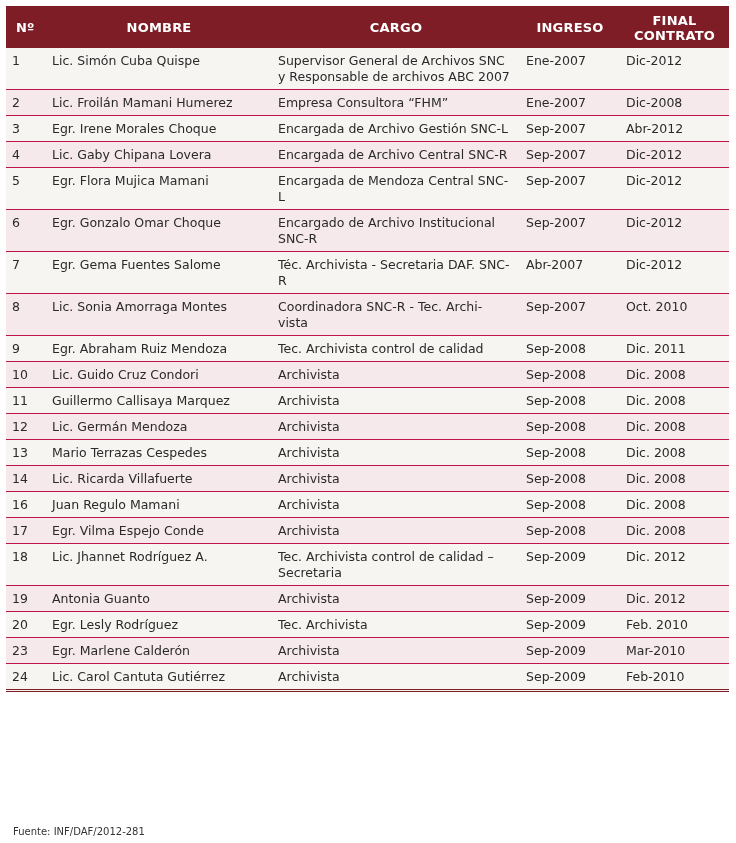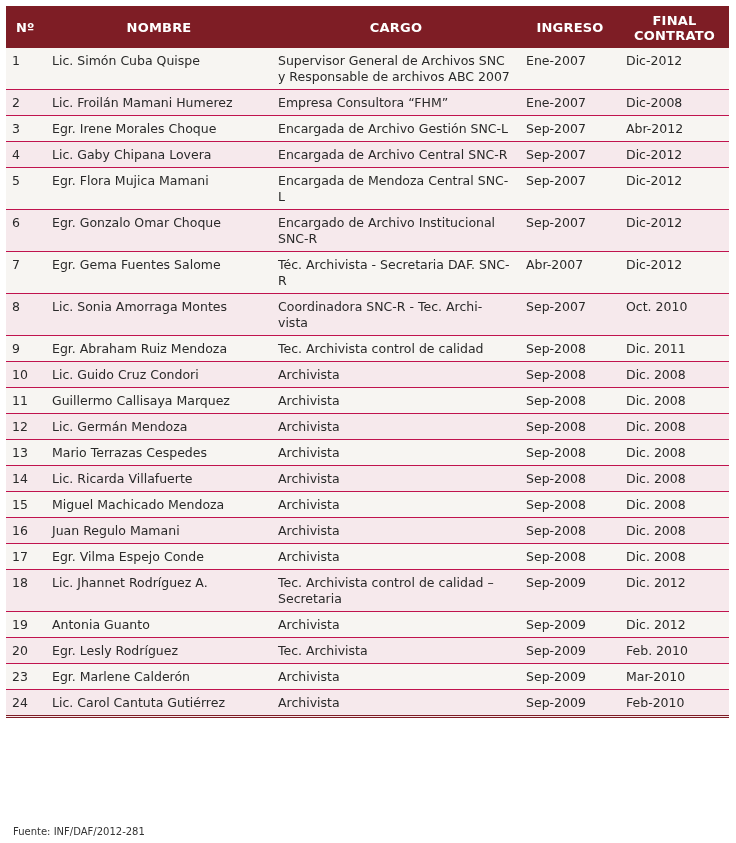--- a/index.html
+++ b/index.html
@@ -141,27 +141,20 @@
           <td class="c-fin">Dic. 2008</td>
         </tr>
         <tr>
           <td class="c-num">14</td>
           <td class="c-nom">Lic. Ricarda Villafuerte</td>
           <td class="c-car">Archivista</td>
           <td class="c-ing">Sep-2008</td>
           <td class="c-fin">Dic. 2008</td>
         </tr>
         <tr>
-          <td class="c-num">15</td>
-          <td class="c-nom">Miguel Machicado Mendoza</td>
-          <td class="c-car">Archivista</td>
-          <td class="c-ing">Sep-2008</td>
-          <td class="c-fin">Dic. 2008</td>
-        </tr>
-        <tr>
           <td class="c-num">16</td>
           <td class="c-nom">Juan Regulo Mamani</td>
           <td class="c-car">Archivista</td>
           <td class="c-ing">Sep-2008</td>
           <td class="c-fin">Dic. 2008</td>
         </tr>
         <tr>
           <td class="c-num">17</td>
           <td class="c-nom">Egr. Vilma Espejo Conde</td>
           <td class="c-car">Archivista</td>

